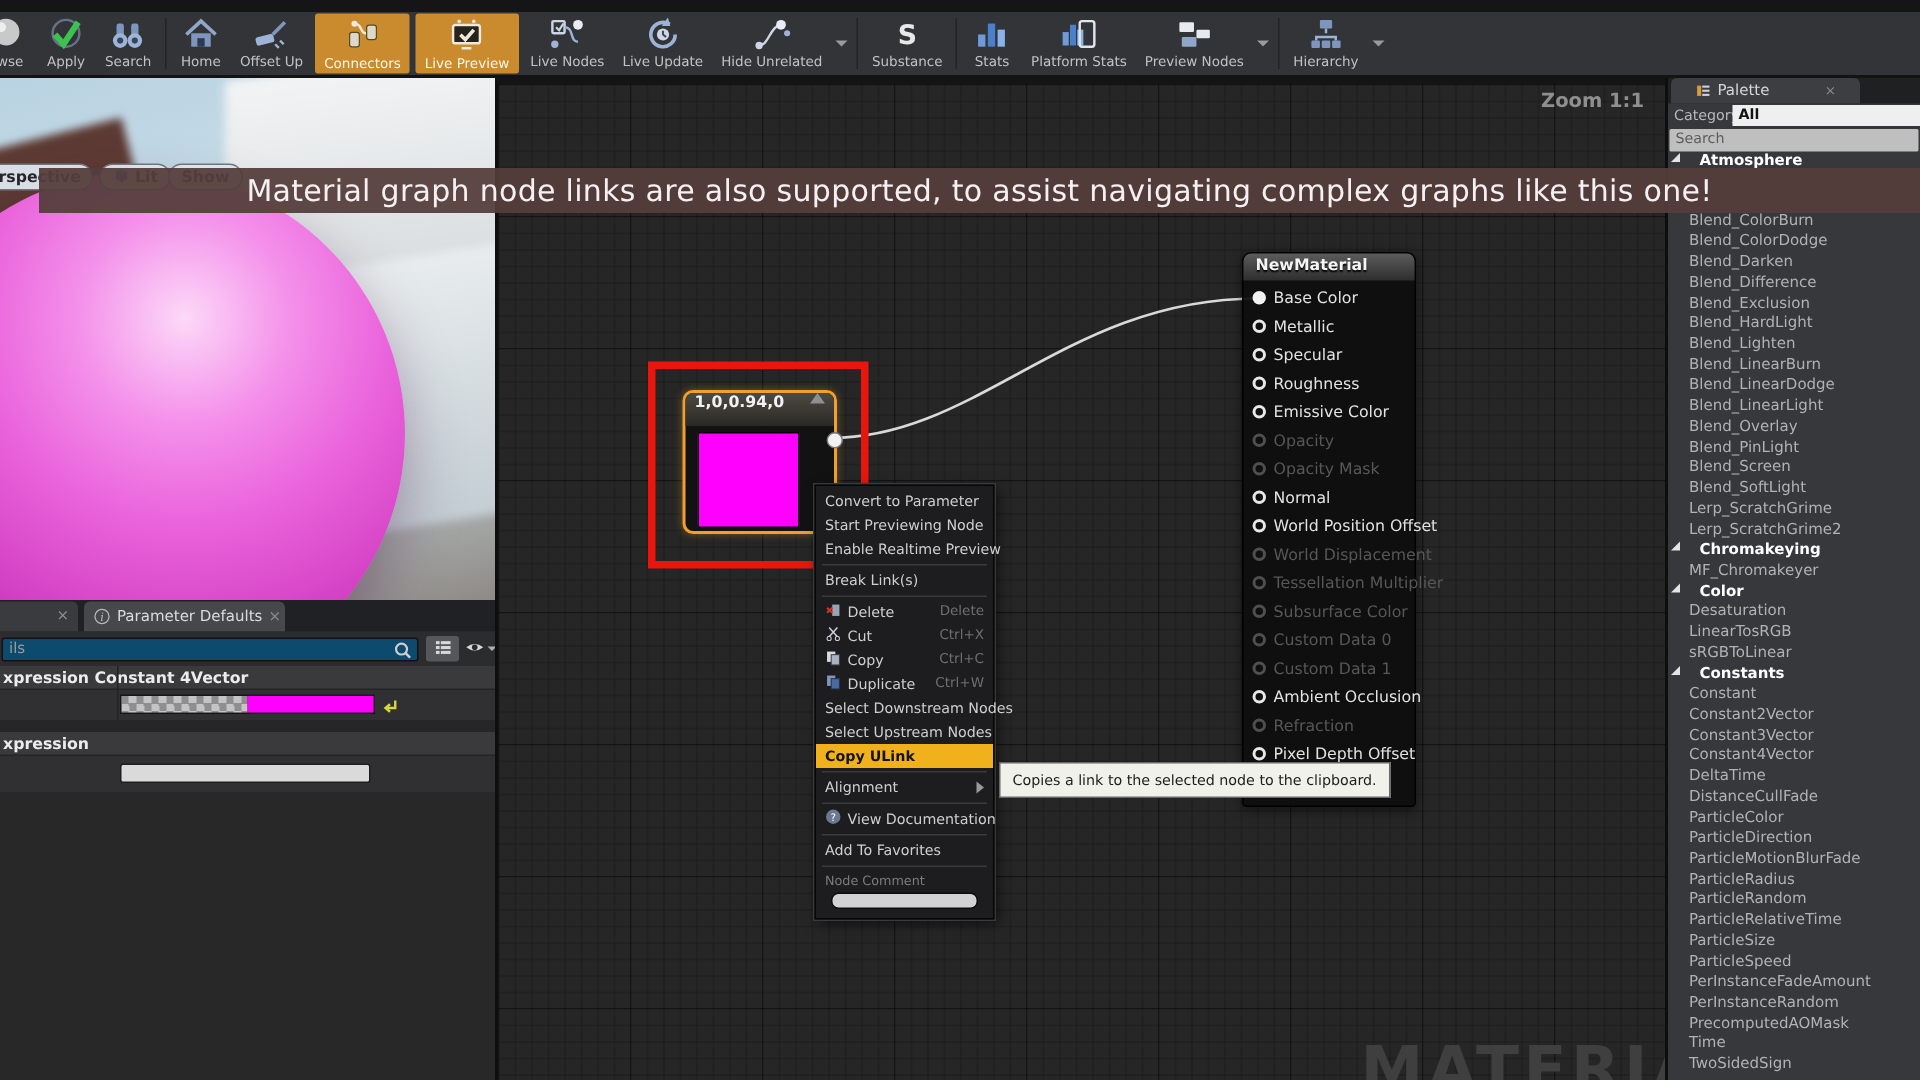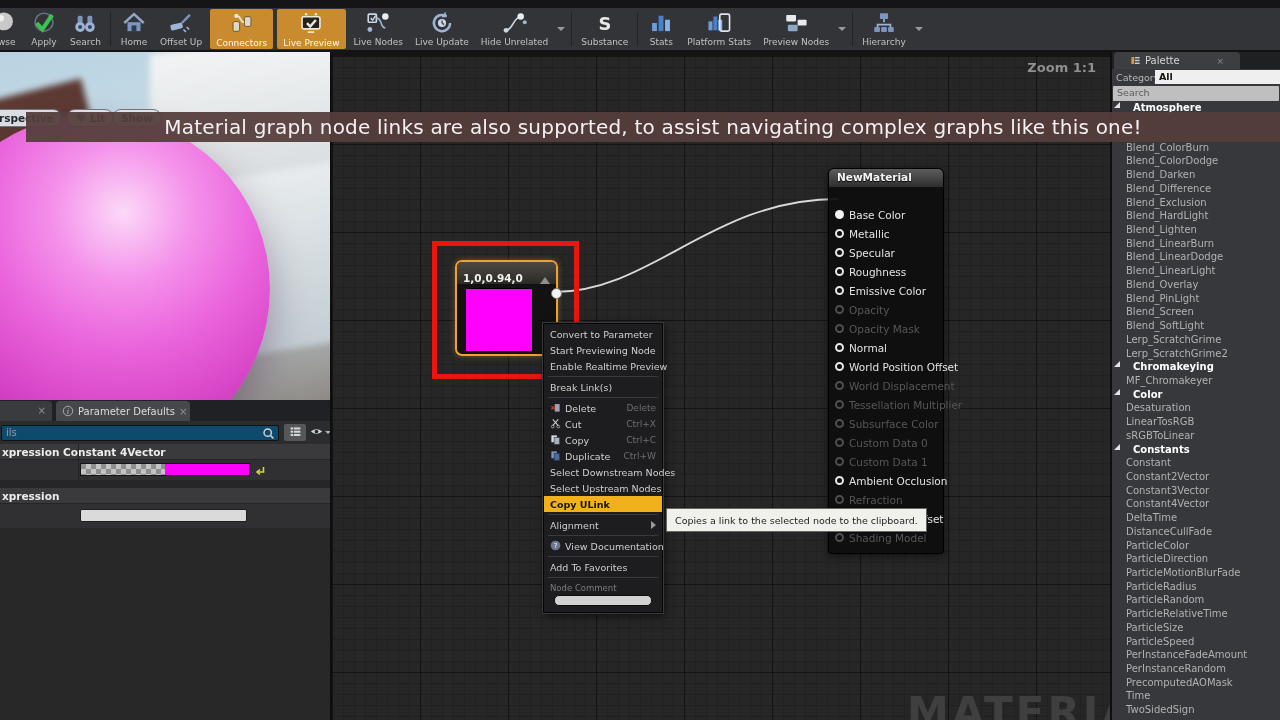--- a/index.html
+++ b/index.html
@@ -85,39 +85,39 @@
   #zoom-label { position:absolute; right:14px; top:4px; color:#8f8f8f; font-size:13px; font-weight:bold; }
   #watermark { position:absolute; left:575px; top:632px; color:#3f3f3f; font-size:42px; font-weight:bold;
     letter-spacing:3px; }
   #wire-svg { position:absolute; left:0; top:0; width:780px; height:668px; pointer-events:none; }
 
   
   #const-node { position:absolute; left:123px; top:204px; width:103px; height:96px;
     background:rgba(18,18,18,0.96); border:2px solid #f0a030; border-radius:7px;
     box-shadow:0 0 6px rgba(240,160,48,0.4); }
   #const-header { height:22px; border-radius:5px 5px 0 0; background:linear-gradient(#4d4a40,#2a2926);
-    display:flex; align-items:flex-end; padding:0 6px; }
+    display:flex; align-items:flex-start; padding:0 6px; }
   #const-header .hdr { color:#f2f2f2; font-size:10.5px; font-weight:bold; flex:1; }
   .tri-up { width:0; height:0; border-left:5px solid transparent; border-right:5px solid transparent;
     border-bottom:7px solid #8f8f8f; }
   #const-preview { position:absolute; left:8px; top:26px; width:68px; height:64px; border:1px solid #000; }
   #const-outpin { position:absolute; right:-6px; top:26px; width:11px; height:11px; border-radius:50%;
     background:#f2f2f2; border:1px solid #777; }
 
   
   #red-box { position:absolute; left:100px; top:185px; width:147px; height:138px;
     border:5px solid #ea150d; z-index:40; }
 
   
   #mat-node { position:absolute; left:496px; top:112px; width:116px; background:rgba(14,14,14,0.93);
     border:1px solid #000; border-radius:6px 6px 3px 3px; box-shadow:0 2px 8px rgba(0,0,0,0.5); }
   #mat-header { height:18px; border-radius:5px 5px 0 0; background:linear-gradient(#5c5c5c,#2e2e2e);
     color:#f5f5f5; font-size:10.5px; font-weight:bold; padding:2px 0 0 8px;
     text-shadow:0 1px 1px #000; }
-  #mat-pins { padding:2px 0 6px 0;margin-top:16px; }
+  #mat-pins { padding:2px 0 6px 0; }
   .pin-row { height:19px; display:flex; align-items:center; gap:5px; padding-left:6px; }
   .pin-dot { width:9px; height:9px; border-radius:50%; flex:0 0 auto; }
   .pin-row.connected .pin-dot { background:#f2f2f2; }
   .pin-row.normal .pin-dot { background:transparent; border:2px solid #e8e8e8; }
   .pin-row.disabled .pin-dot { background:transparent; border:2px solid #4f4f4f; }
   .pin-label { font-size:10.5px; color:#e2e2e2; white-space:nowrap; }
   .pin-row.disabled .pin-label { color:#575757; }
 
   
   #ctx-menu { position:absolute; left:543px; top:323px; width:120px; background:#1d1d1f;

